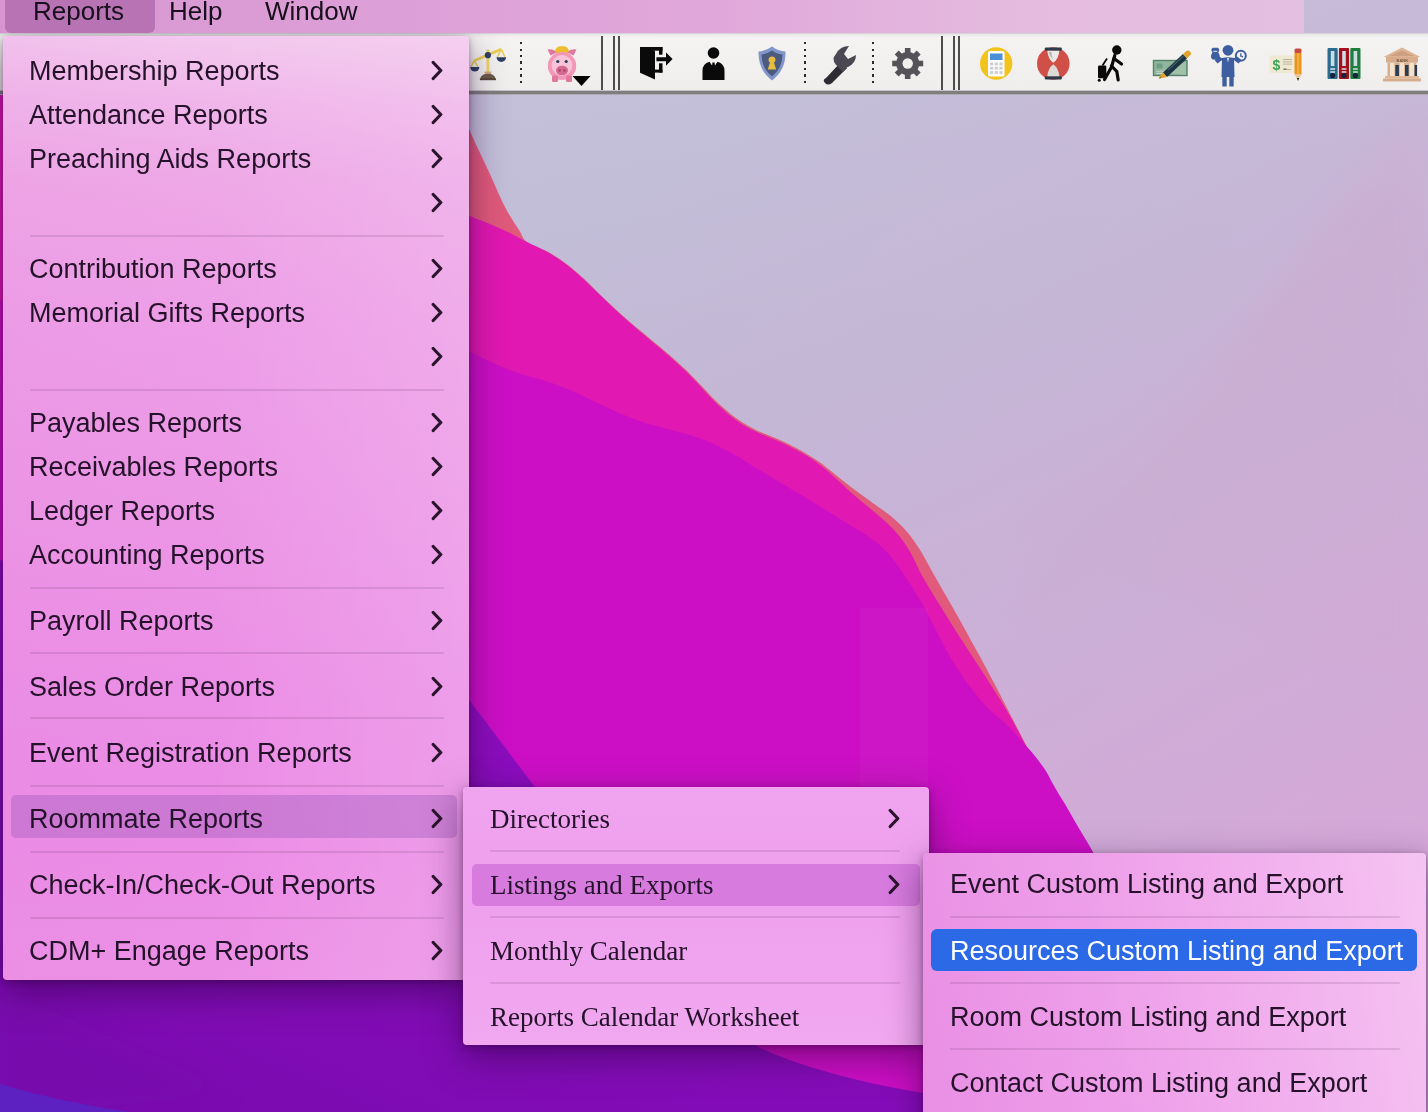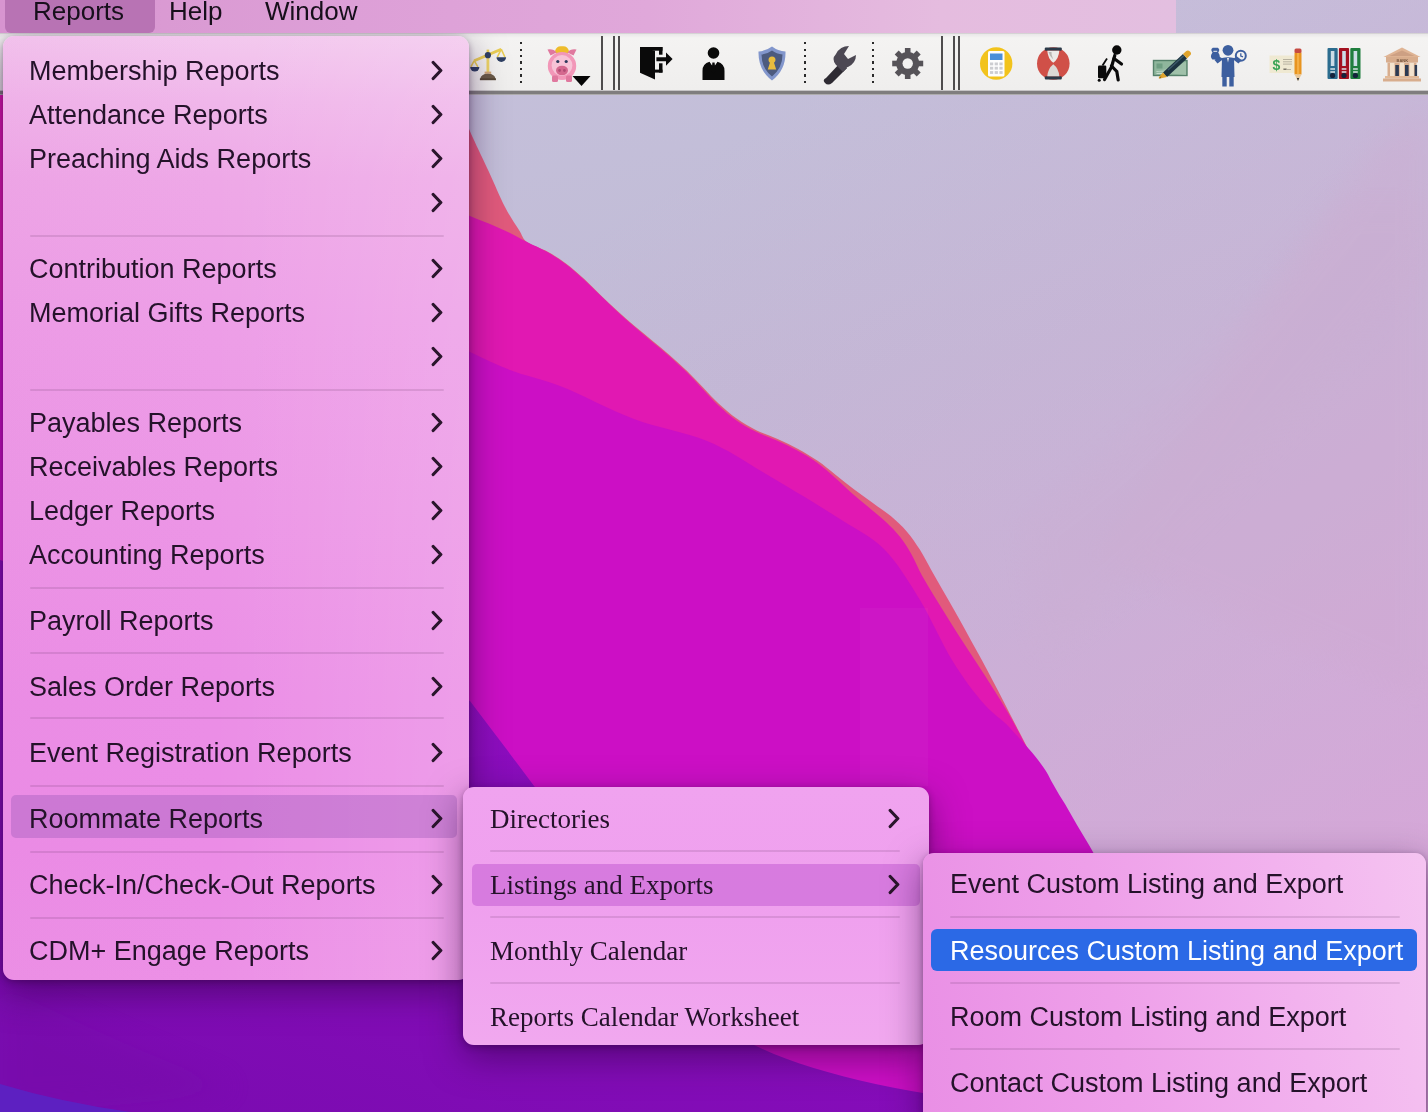--- a/index.html
+++ b/index.html
@@ -12,26 +12,26 @@
   #toolbar{left:0;top:33px;width:1428px;height:57px;z-index:1;
     background:linear-gradient(180deg,#e9e7e8 0%,#f4f3f2 7%,#f2f1f0 45%,#efeeed 100%);
     border-top:1px solid #d5d3d4;box-sizing:border-box;}
   #tb-b1{left:0;top:90px;width:1428px;height:1px;background:#c6c4c5;z-index:1;}
   #tb-b2{left:0;top:91px;width:1428px;height:3px;background:#7f7d7e;z-index:1;}
   #tb-b3{left:0;top:94px;width:1428px;height:1px;background:#aeacad;z-index:1;}
   .sepline{top:36px;height:54px;width:2px;background:#4e4c4d;z-index:2;}
   .dots{top:41.5px;height:41px;width:2.4px;z-index:2;
     background-image:repeating-linear-gradient(180deg,#2a2a2a 0,#2a2a2a 2.3px,transparent 2.3px,transparent 6.5px);}
   
-  #menubar{left:0;top:0;width:1176px;height:33px;z-index:5;
+  #menubar{left:0;top:0;width:1304px;height:33px;z-index:5;
     background:linear-gradient(90deg,#d794d0 0%,#da9ad3 14%,#dd9fd7 30%,#e0a8da 55%,#e5bcdf 80%,#e3bfe0 100%);}
   #mb-hl{left:5px;top:0;width:150px;height:33px;background:#b873b4;border-radius:0 0 6px 6px;}
   .mbitem{top:-9px;height:40px;line-height:40px;font-size:26px;color:#170f1b;z-index:6;}
   
-  .panel{z-index:4;border-radius:11px;
+  .panel{z-index:4;border-radius:4px;
     box-shadow:0 2px 6px rgba(40,0,50,.35),0 12px 36px rgba(40,0,55,.5);}
   .mi{height:44px;line-height:44px;font-size:27px;color:#24122a;white-space:nowrap;}
   .sep{height:2px;border-radius:1px;}
   .chev{width:12px;height:21px;}
   
   #menu-main{left:3px;top:36px;width:466px;height:944px;
     background:linear-gradient(90deg,rgba(228,130,215,0.10) 0%,rgba(255,255,255,0) 45%,rgba(255,255,255,0.14) 100%),
       linear-gradient(180deg,#f3c8ee 0%,#f0b6ea 7%,#eea8e7 15%,#ed9ee7 30%,#ec96e6 50%,#eb8ee6 70%,#eb8ce6 86%,#ec90e6 100%);}
   #menu-main .mi{left:26px;}
   #menu-main .sep{left:27px;width:414px;background:rgba(70,28,70,.13);}

